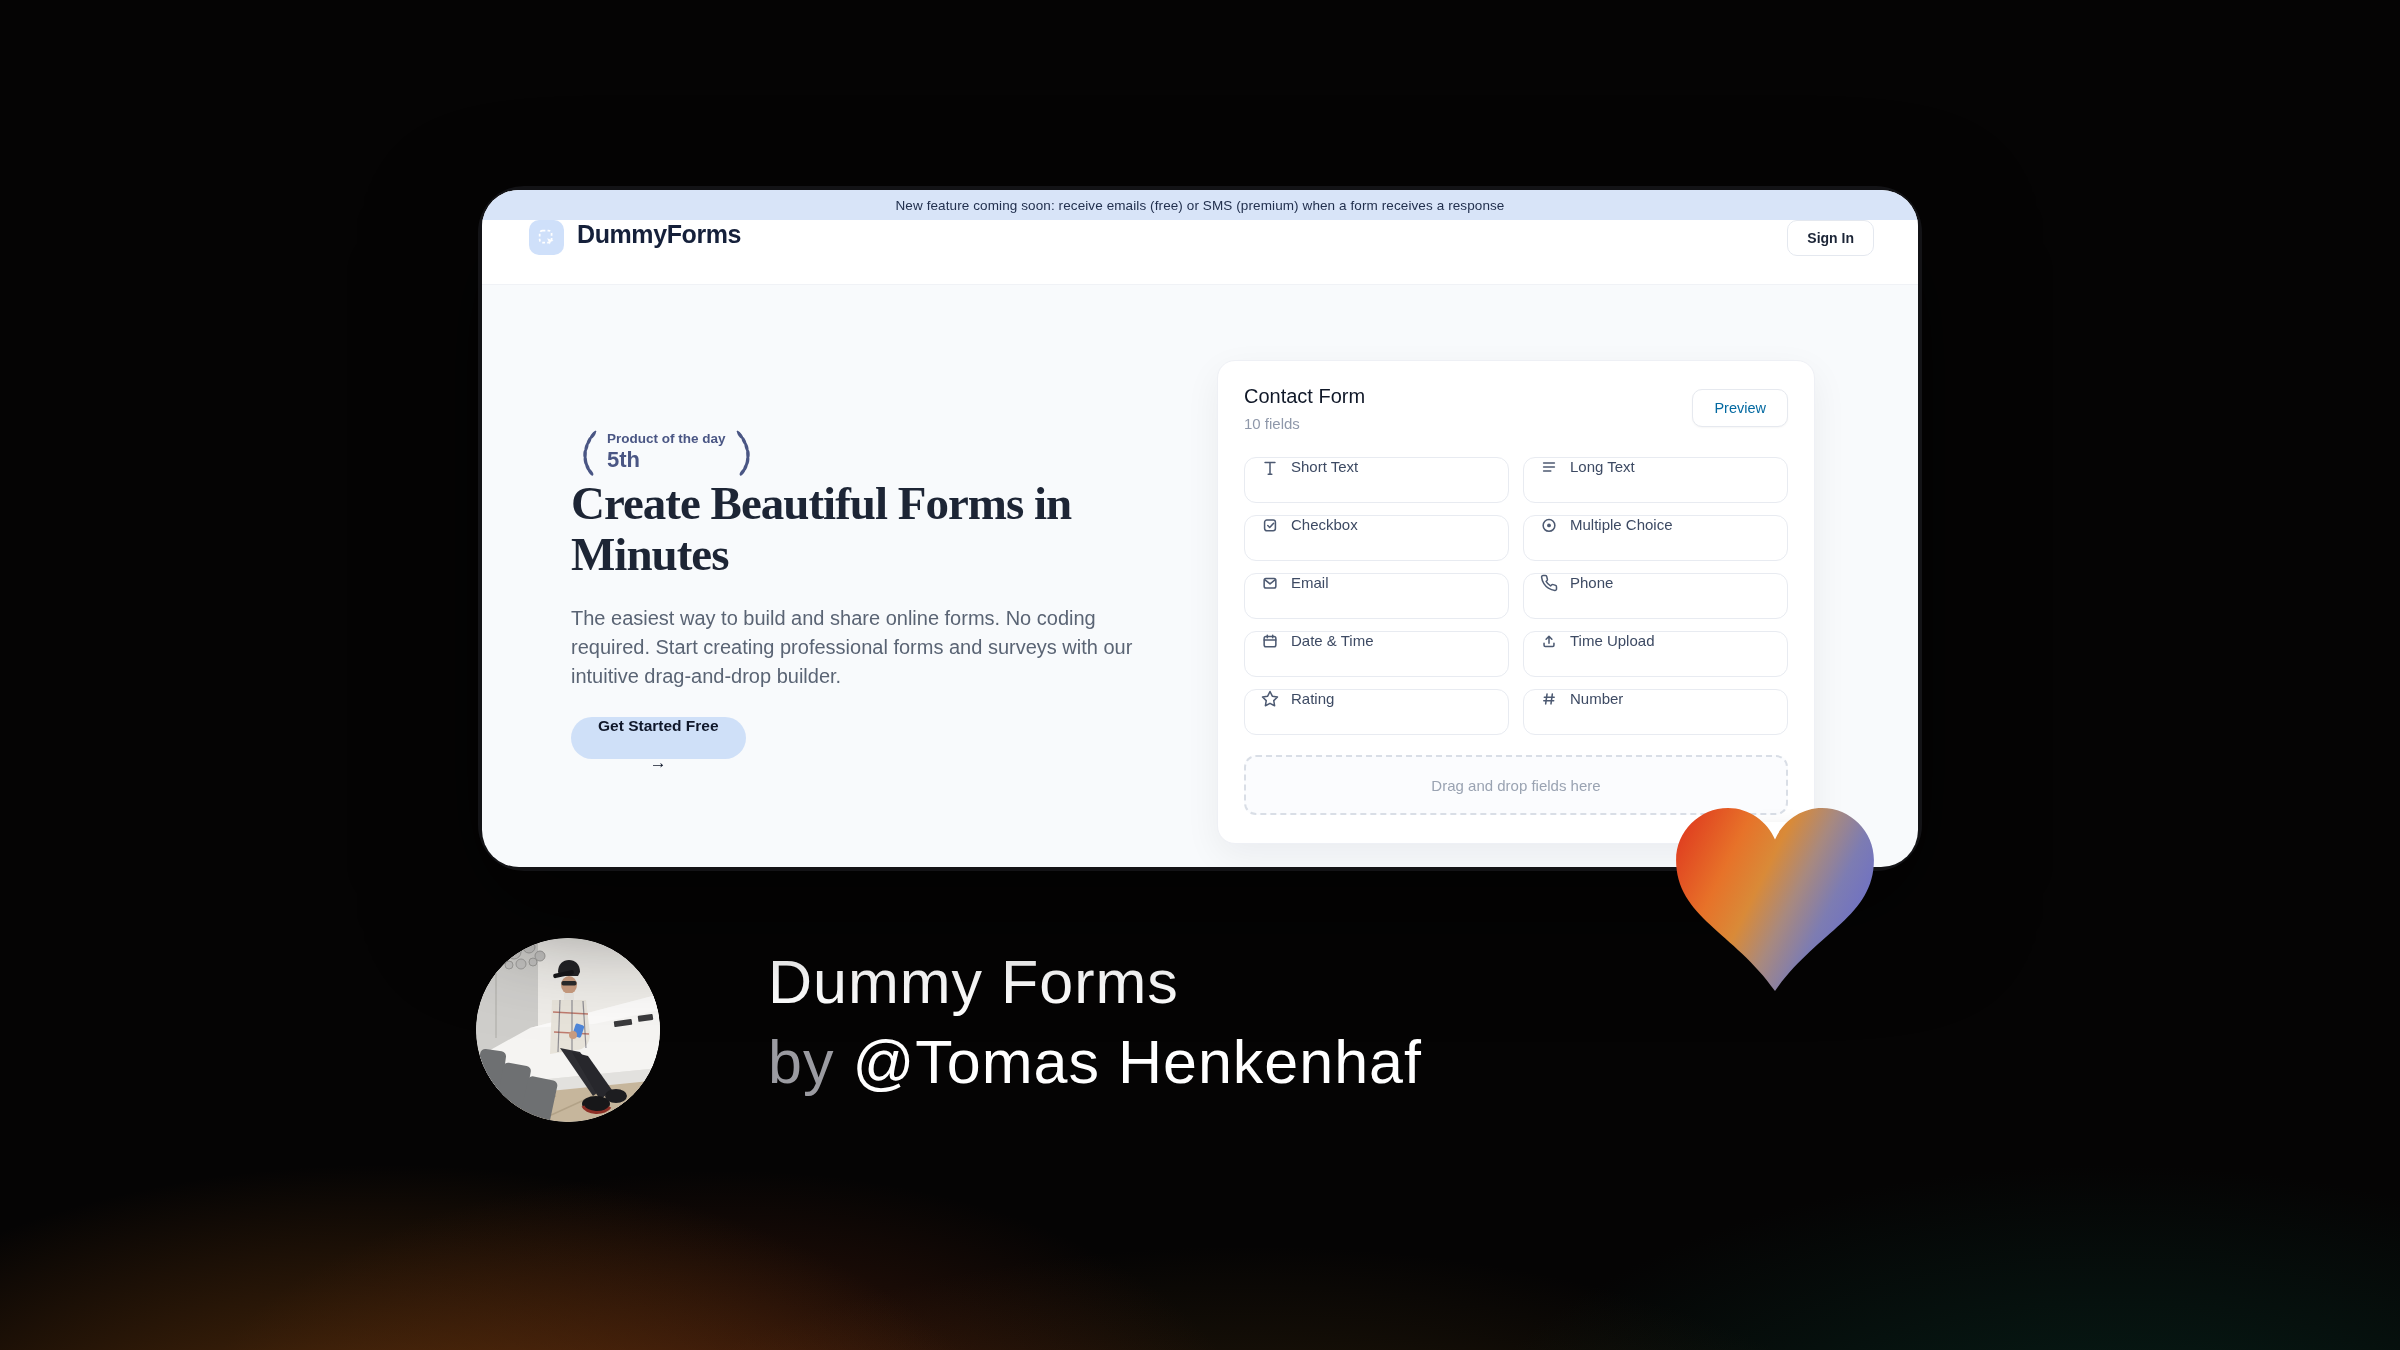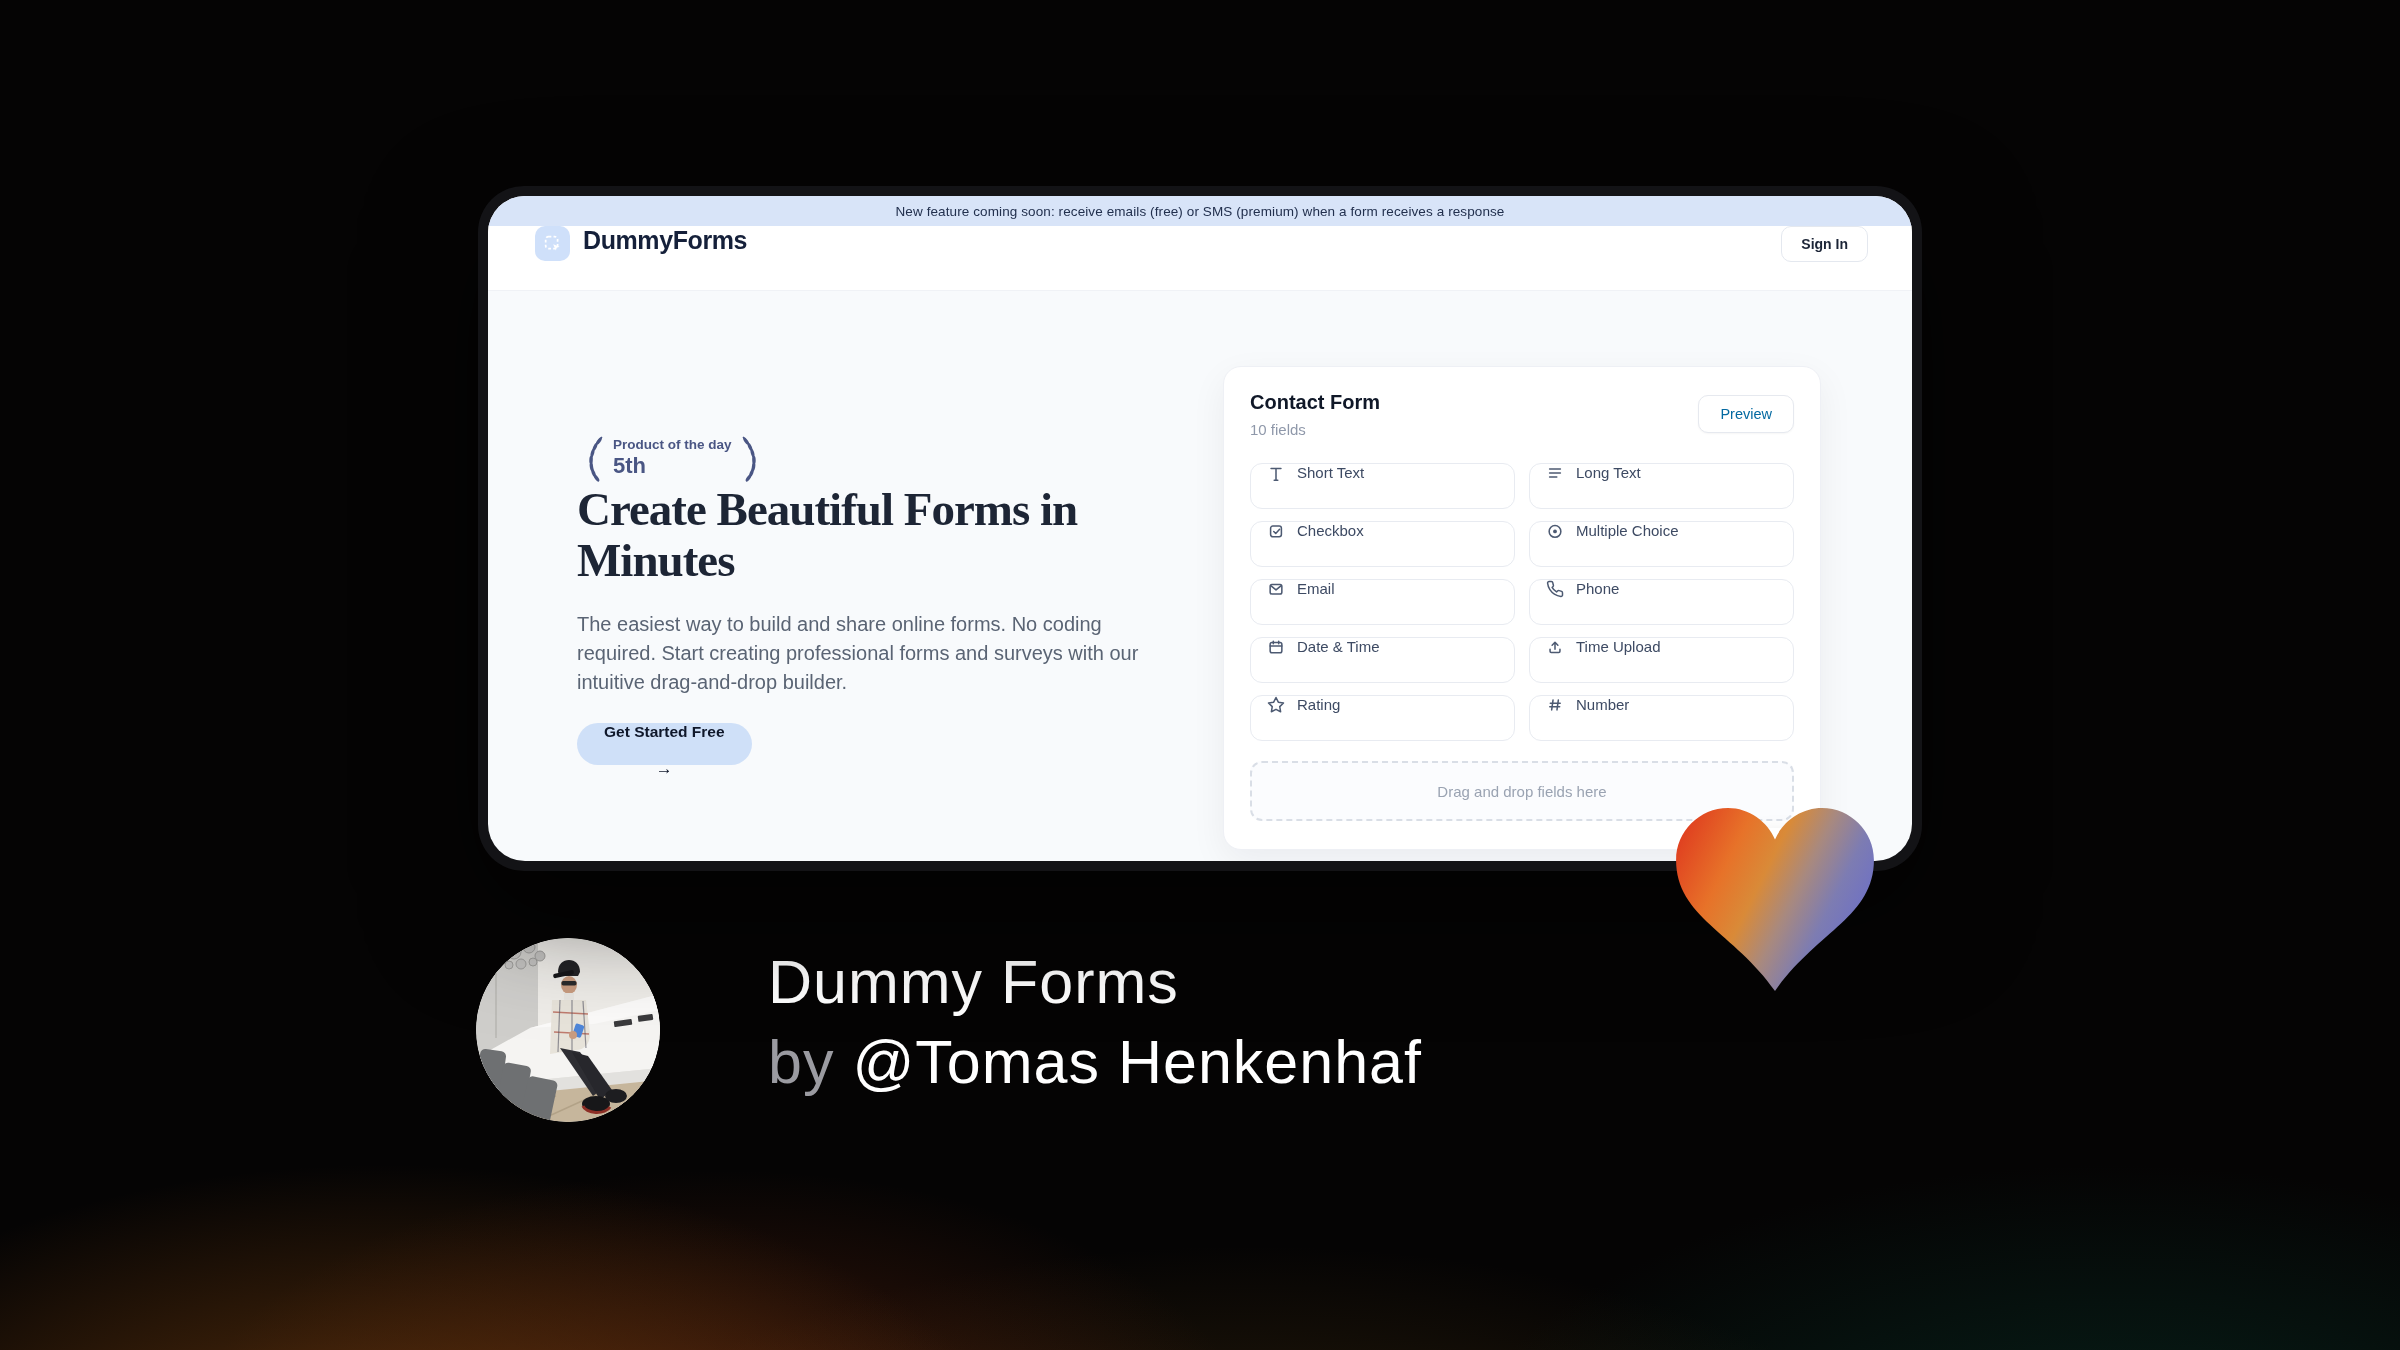--- a/index.html
+++ b/index.html
@@ -11,21 +11,21 @@
       radial-gradient(900px 480px at 30% 108%, rgba(140,52,18,.45), transparent 60%),
       radial-gradient(1200px 560px at 52% 118%, rgba(96,66,20,.55), transparent 62%),
       radial-gradient(1100px 560px at 88% 112%, rgba(10,64,50,.55), transparent 62%),
       #050404;
   }
   .stage { position:relative; width:2400px; height:1350px; }
 
   
   .window {
     position:absolute; left:478px; top:186px; width:1444px; height:685px;
-    background:#131316; border-radius:46px; padding:10px;
+    background:#131316; border-radius:46px; padding:4px;
     box-shadow:0 40px 110px rgba(0,0,0,.6); z-index:10;
   }
   .window-inner {
     width:100%; height:100%; border-radius:37px; overflow:hidden;
     background:#f8fafc; display:flex; flex-direction:column; position:relative;
   }
   .banner {
     flex:none; height:30px; background:#d8e4f8; color:#22304e;
     display:flex; align-items:center; justify-content:center;
     font-size:13.5px; letter-spacing:.1px;
@@ -67,21 +67,21 @@
   }
   .cta-arrow { font-size:17px; font-weight:400; }
 
   
   .card {
     position:absolute; left:735px; top:75px; width:598px; height:484px;
     background:#fff; border:1px solid #eef0f5; border-radius:18px;
     box-shadow:0 12px 36px rgba(17,24,39,.06); padding:24px 26px;
   }
   .card-head { position:relative; height:52px; }
-  .card-title { font-size:20px; font-weight:700; color:#101828; }
+  .card-title { font-size:20px; font-weight:400; color:#101828; }
   .card-sub { font-size:15px; color:#8f98aa; margin-top:7px; }
   .preview-btn {
     position:absolute; right:0; top:4px; background:#fff; border:1px solid #e6e9ef;
     border-radius:10px; padding:10px 21px; font-size:14.5px; color:#0369a1;
     box-shadow:0 1px 2px rgba(0,0,0,.04); cursor:pointer; font-family:inherit;
   }
   .field-grid { margin-top:20px; display:grid; grid-template-columns:1fr 1fr; gap:12px 14px; }
   .field-btn {
     height:46px; background:#fff; border:1px solid #e8ebf1; border-radius:12px;
     display:flex; align-items:flex-start; gap:12px; padding:0 16px;

